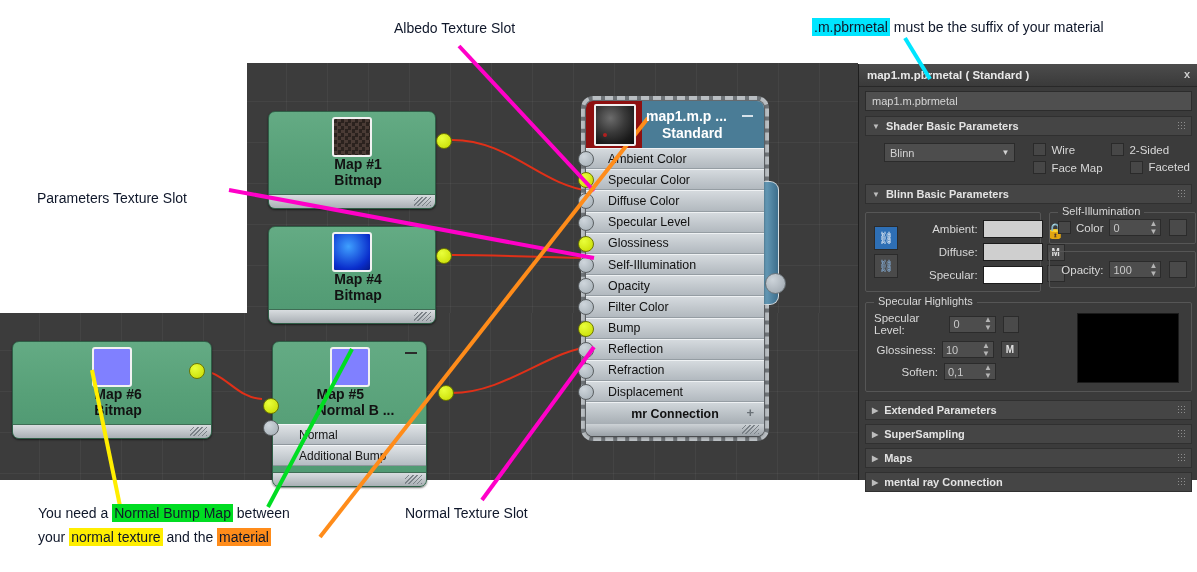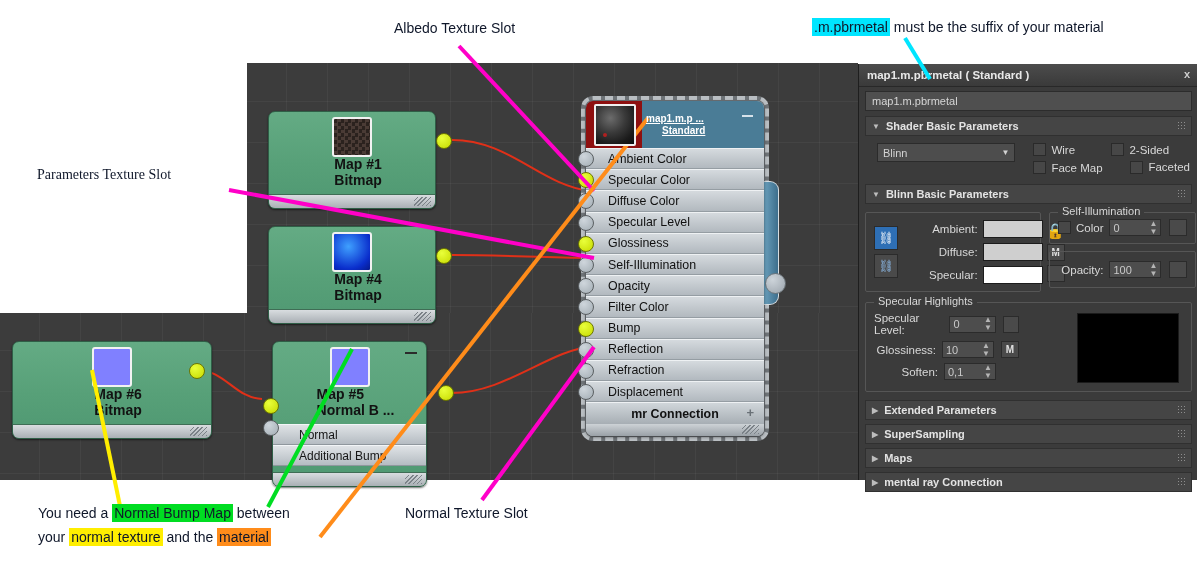--- a/index.html
+++ b/index.html
@@ -83,21 +83,21 @@
   .mat-head{height:47px;background:#4a7c96;display:flex;align-items:center;position:relative;}
   .mat-head:before{
     content:"";position:absolute;left:0;top:0;width:56px;height:47px;background:#8e1010;
   }
   .mat-thumb{width:38px;height:38px;margin-left:8px;border:2px solid #f0f0f0;border-radius:2px;
     position:relative;z-index:2;
     background:radial-gradient(circle at 38% 32%,#6c6c6c 0%,#3a3a3a 42%,#1b1b1b 75%,#0d0d0d 100%);}
   .mat-thumb:after{content:"";position:absolute;left:7px;bottom:7px;width:4px;height:4px;
     border-radius:50%;background:#b02020;}
   .mat-titles{margin-left:10px;position:relative;z-index:2;line-height:1.15;}
-  .mat-t1,.mat-t2{font-size:10px;font-weight:bold;color:#ffffff;white-space:nowrap;text-decoration:underline;}
+  .mat-t1,.mat-t2{font-size:14px;font-weight:bold;color:#ffffff;white-space:nowrap;}
   .mat-t2{padding-left:16px;}
   .mat-minus{position:absolute;right:11px;top:14px;width:11px;height:2px;background:#d6e2ea;z-index:2;}
   .slot{
     height:21.2px;display:flex;align-items:center;padding-left:22px;box-sizing:border-box;
     font-size:12.4px;color:#111;
     background:linear-gradient(to bottom,#d5dade 0%,#c3c9ce 50%,#b2b9bf 100%);
     border-top:1px solid #eef1f3;border-bottom:1px solid #959da3;
   }
   .mr-row{
     height:21px;display:flex;align-items:center;justify-content:center;
@@ -339,21 +339,21 @@
   <div class="p-namefield">
     <span>map1.m.pbrmetal</span>
   </div>
 
   <div class="rollup">
     <span class="tri">▼</span>
     <span>Shader Basic Parameters</span>
     <span class="dots"></span>
   </div>
   <div class="sect" style="display:flex;align-items:flex-start;padding:4px 2px 6px 2px;">
-    <div class="dd" style="margin-left:10px;gap:36px;">
+    <div class="dd" style="margin-left:17px;gap:36px;">
       <span>Blinn</span>
       <span style="font-size:8px;">▼</span>
     </div>
     <div style="margin-left:18px;">
       <div style="display:flex;">
         <div style="display:flex;align-items:center;width:78px;">
           <span class="cbx"></span>
           <span class="lbl">Wire</span>
         </div>
         <div style="display:flex;align-items:center;">
@@ -503,21 +503,21 @@
   <path d="M905,38 L930,79" stroke="#00e5ff" stroke-width="4" fill="none"></path>
 
   <path d="M268,507 L352,349" stroke="#00dd22" stroke-width="4" fill="none"></path>
 
   <path d="M120,506 L92,370" stroke="#ffee00" stroke-width="4" fill="none"></path>
 
   <path d="M320,537 L648,118" stroke="#ff8c1a" stroke-width="4" fill="none"></path>
 </svg>
 
 <div class="ann" style="left:394px;top:20px;">Albedo Texture Slot</div>
-<div class="ann" style="left:37px;top:167px;font-family:Liberation Serif, serif;">Parameters Texture Slot</div>
+<div class="ann" style="left:37px;top:190px;">Parameters Texture Slot</div>
 <div class="ann" style="left:405px;top:505px;">Normal Texture Slot</div>
 
 <div class="ann" style="left:812px;top:19px;">
   <span class="hl" style="background:#00e5ff;">.m.pbrmetal</span>
   <span>must be the suffix of your material</span>
 </div>
 
 <div class="ann" style="left:38px;top:505px;">
   <span>You need a</span>
   <span class="hl" style="background:#00dd22;">Normal Bump Map</span>

